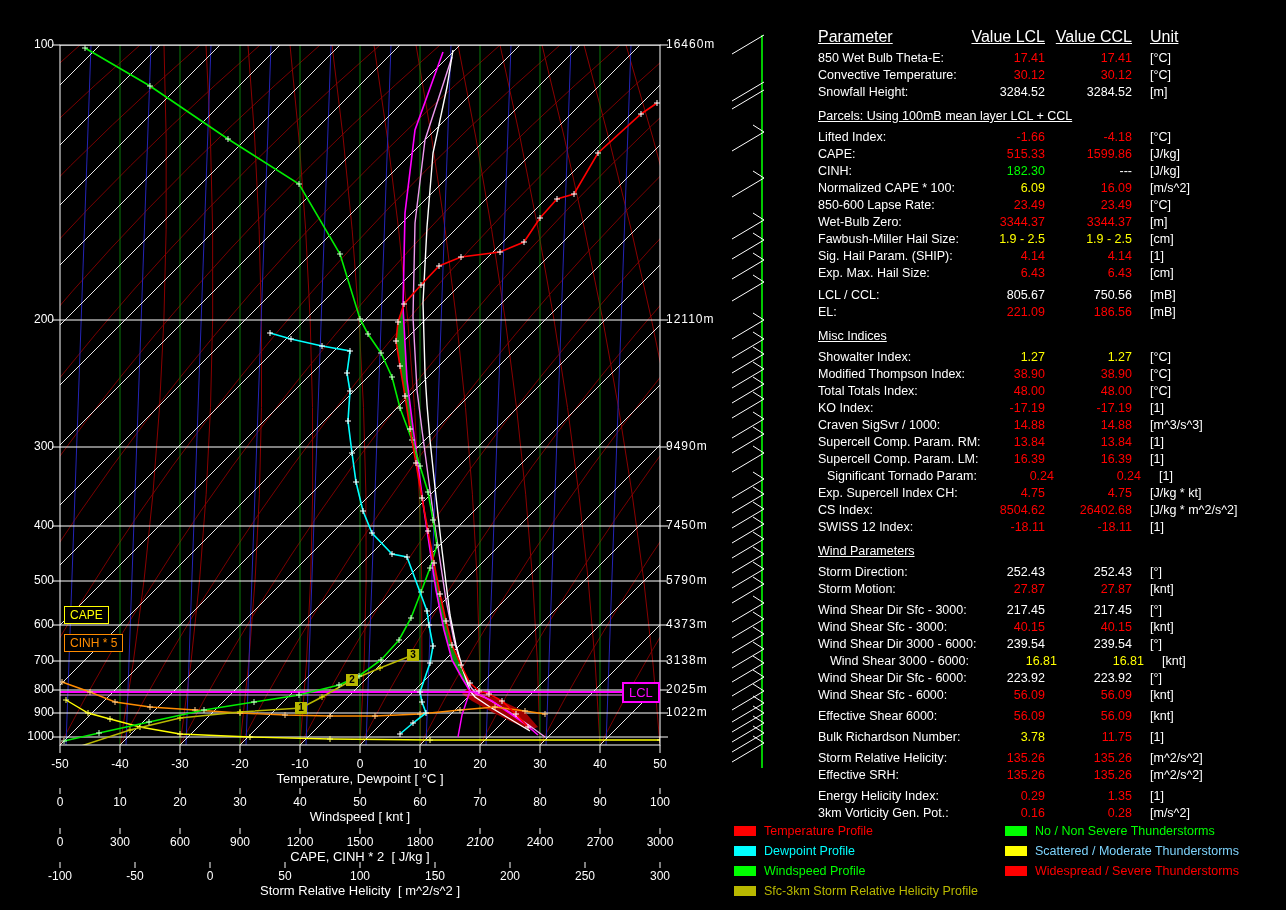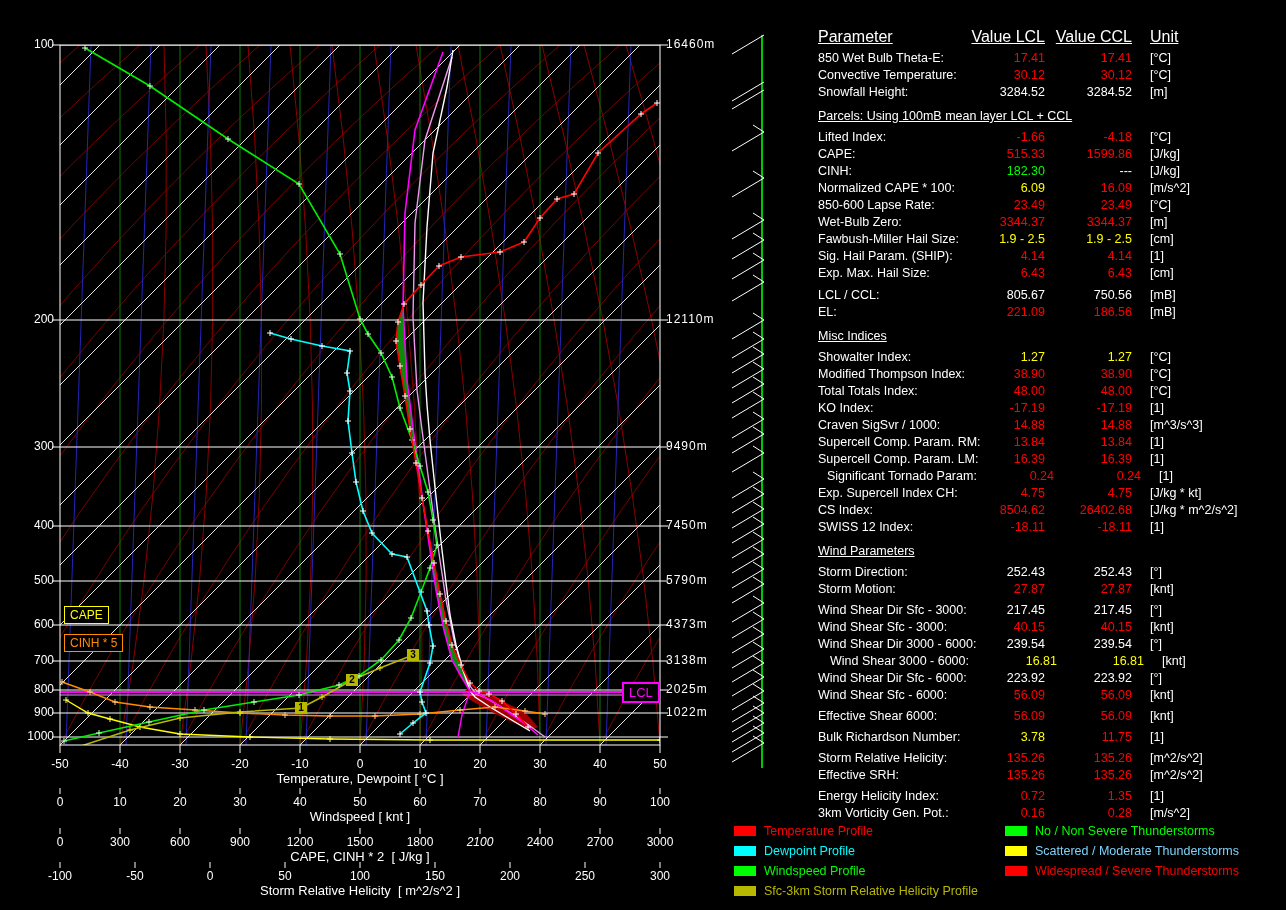--- a/index.html
+++ b/index.html
@@ -648,21 +648,21 @@
       <div class="trow" style="top: 602px; left: 0px; width: 1286px;"><div class="t-label">Wind Shear Dir Sfc - 3000:</div><div class="t-lcl" style="color: rgb(255, 255, 255);">217.45</div><div class="t-ccl" style="color: rgb(255, 255, 255);">217.45</div><div class="t-unit">[°]</div></div>
       <div class="trow" style="top: 619px; left: 0px; width: 1286px;"><div class="t-label">Wind Shear Sfc - 3000:</div><div class="t-lcl" style="color: rgb(255, 0, 0);">40.15</div><div class="t-ccl" style="color: rgb(255, 0, 0);">40.15</div><div class="t-unit">[knt]</div></div>
       <div class="trow" style="top: 636px; left: 0px; width: 1286px;"><div class="t-label">Wind Shear Dir 3000 - 6000:</div><div class="t-lcl" style="color: rgb(255, 255, 255);">239.54</div><div class="t-ccl" style="color: rgb(255, 255, 255);">239.54</div><div class="t-unit">[°]</div></div>
       <div class="trow" style="top: 653px; left: 12px; width: 1286px;"><div class="t-label">Wind Shear 3000 - 6000:</div><div class="t-lcl" style="color: rgb(255, 255, 0);">16.81</div><div class="t-ccl" style="color: rgb(255, 255, 0);">16.81</div><div class="t-unit">[knt]</div></div>
       <div class="trow" style="top: 670px; left: 0px; width: 1286px;"><div class="t-label">Wind Shear Dir Sfc - 6000:</div><div class="t-lcl" style="color: rgb(255, 255, 255);">223.92</div><div class="t-ccl" style="color: rgb(255, 255, 255);">223.92</div><div class="t-unit">[°]</div></div>
       <div class="trow" style="top: 687px; left: 0px; width: 1286px;"><div class="t-label">Wind Shear Sfc - 6000:</div><div class="t-lcl" style="color: rgb(255, 0, 0);">56.09</div><div class="t-ccl" style="color: rgb(255, 0, 0);">56.09</div><div class="t-unit">[knt]</div></div>
       <div class="trow" style="top: 708px; left: 0px; width: 1286px;"><div class="t-label">Effective Shear 6000:</div><div class="t-lcl" style="color: rgb(255, 0, 0);">56.09</div><div class="t-ccl" style="color: rgb(255, 0, 0);">56.09</div><div class="t-unit">[knt]</div></div>
       <div class="trow" style="top: 729px; left: 0px; width: 1286px;"><div class="t-label">Bulk Richardson Number:</div><div class="t-lcl" style="color: rgb(255, 255, 0);">3.78</div><div class="t-ccl" style="color: rgb(255, 0, 0);">11.75</div><div class="t-unit">[1]</div></div>
       <div class="trow" style="top: 750px; left: 0px; width: 1286px;"><div class="t-label">Storm Relative Helicity:</div><div class="t-lcl" style="color: rgb(255, 0, 0);">135.26</div><div class="t-ccl" style="color: rgb(255, 0, 0);">135.26</div><div class="t-unit">[m^2/s^2]</div></div>
       <div class="trow" style="top: 767px; left: 0px; width: 1286px;"><div class="t-label">Effective SRH:</div><div class="t-lcl" style="color: rgb(255, 0, 0);">135.26</div><div class="t-ccl" style="color: rgb(255, 0, 0);">135.26</div><div class="t-unit">[m^2/s^2]</div></div>
-      <div class="trow" style="top: 788px; left: 0px; width: 1286px;"><div class="t-label">Energy Helicity Index:</div><div class="t-lcl" style="color: rgb(255, 0, 0);">0.72</div><div class="t-ccl" style="color: rgb(255, 0, 0);">1.35</div><div class="t-unit">[1]</div></div>
+      <div class="trow" style="top: 788px; left: 0px; width: 1286px;"><div class="t-label">Energy Helicity Index:</div><div class="t-lcl" style="color: rgb(255, 0, 0);">0.29</div><div class="t-ccl" style="color: rgb(255, 0, 0);">1.35</div><div class="t-unit">[1]</div></div>
       <div class="trow" style="top: 805px; left: 0px; width: 1286px;"><div class="t-label">3km Vorticity Gen. Pot.:</div><div class="t-lcl" style="color: rgb(255, 0, 0);">0.16</div><div class="t-ccl" style="color: rgb(255, 0, 0);">0.28</div><div class="t-unit">[m/s^2]</div></div>
     </div>
   <div id="legend">
       <div class="leg-item" style="left: 722px; top: 824px; width: 280px;"><div class="leg-sw" style="background: rgb(255, 0, 0);"></div><div class="leg-tx" style="color: rgb(255, 0, 0);">Temperature Profile</div></div>
       <div class="leg-item" style="left: 722px; top: 844px; width: 280px;"><div class="leg-sw" style="background: rgb(0, 255, 255);"></div><div class="leg-tx" style="color: rgb(0, 255, 255);">Dewpoint Profile</div></div>
       <div class="leg-item" style="left: 722px; top: 864px; width: 280px; padding-left: 16px;"><div class="leg-sw" style="background: rgb(0, 255, 0);"></div><div class="leg-tx" style="color: rgb(0, 255, 0);">Windspeed Profile</div></div>
       <div class="leg-item" style="left: 722px; top: 884px; width: 280px;"><div class="leg-sw" style="background: rgb(184, 184, 0);"></div><div class="leg-tx" style="color: rgb(184, 184, 0);">Sfc-3km Storm Relative Helicity Profile</div></div>
       <div class="leg-item" style="left: 993px; top: 824px; width: 290px;"><div class="leg-sw" style="background: rgb(0, 255, 0);"></div><div class="leg-tx" style="color: rgb(0, 255, 0);">No / Non Severe Thunderstorms</div></div>
       <div class="leg-item" style="left: 993px; top: 844px; width: 290px;"><div class="leg-sw" style="background: rgb(255, 255, 0);"></div><div class="leg-tx" style="color: #7dd3fc;">Scattered / Moderate Thunderstorms</div></div>
       <div class="leg-item" style="left: 993px; top: 864px; width: 290px;"><div class="leg-sw" style="background: rgb(255, 0, 0);"></div><div class="leg-tx" style="color: rgb(255, 0, 0);">Widespread / Severe Thunderstorms</div></div>

